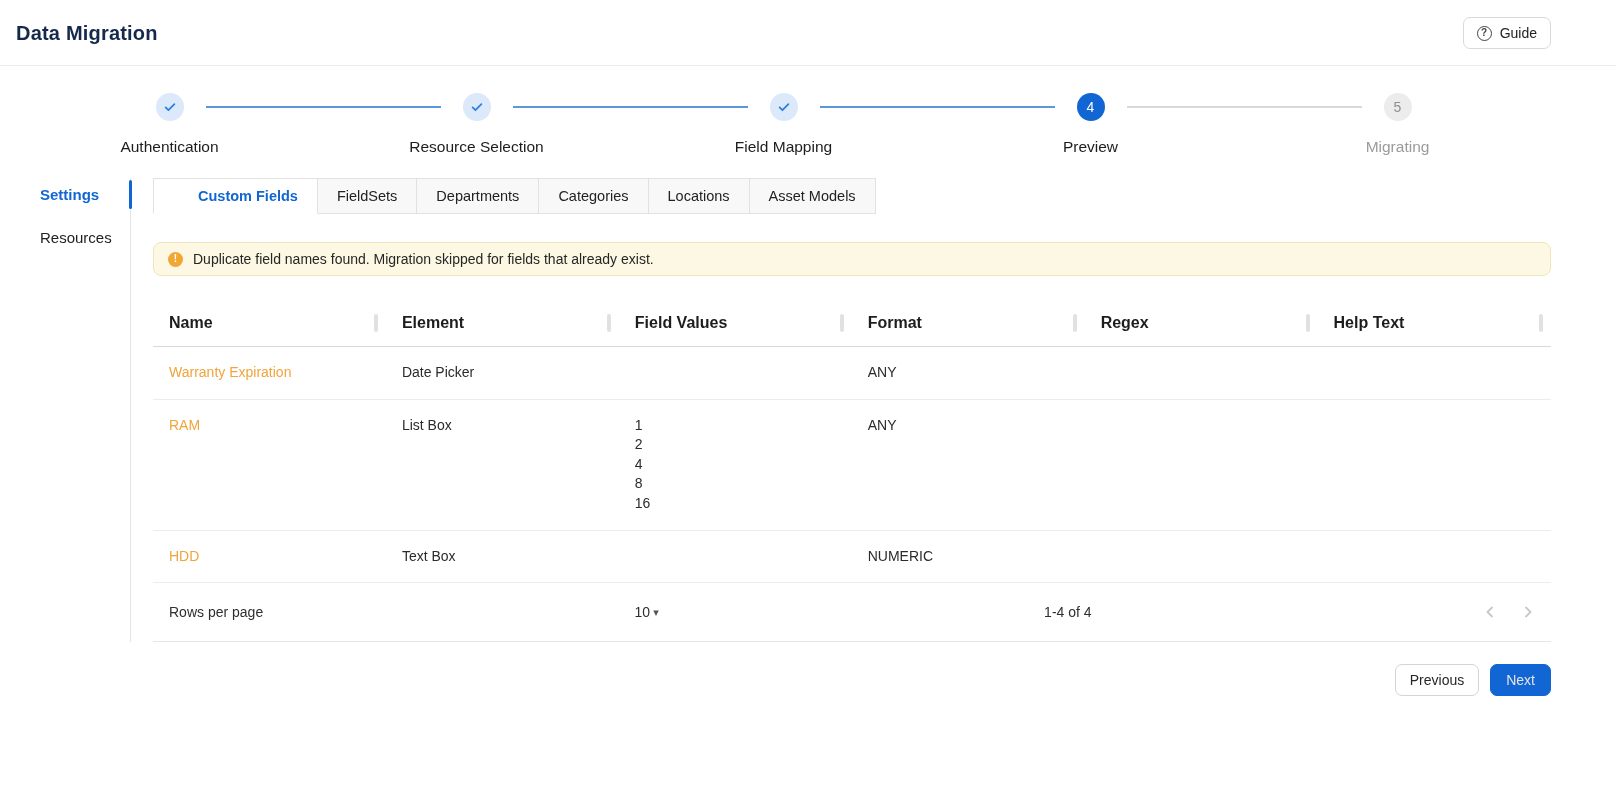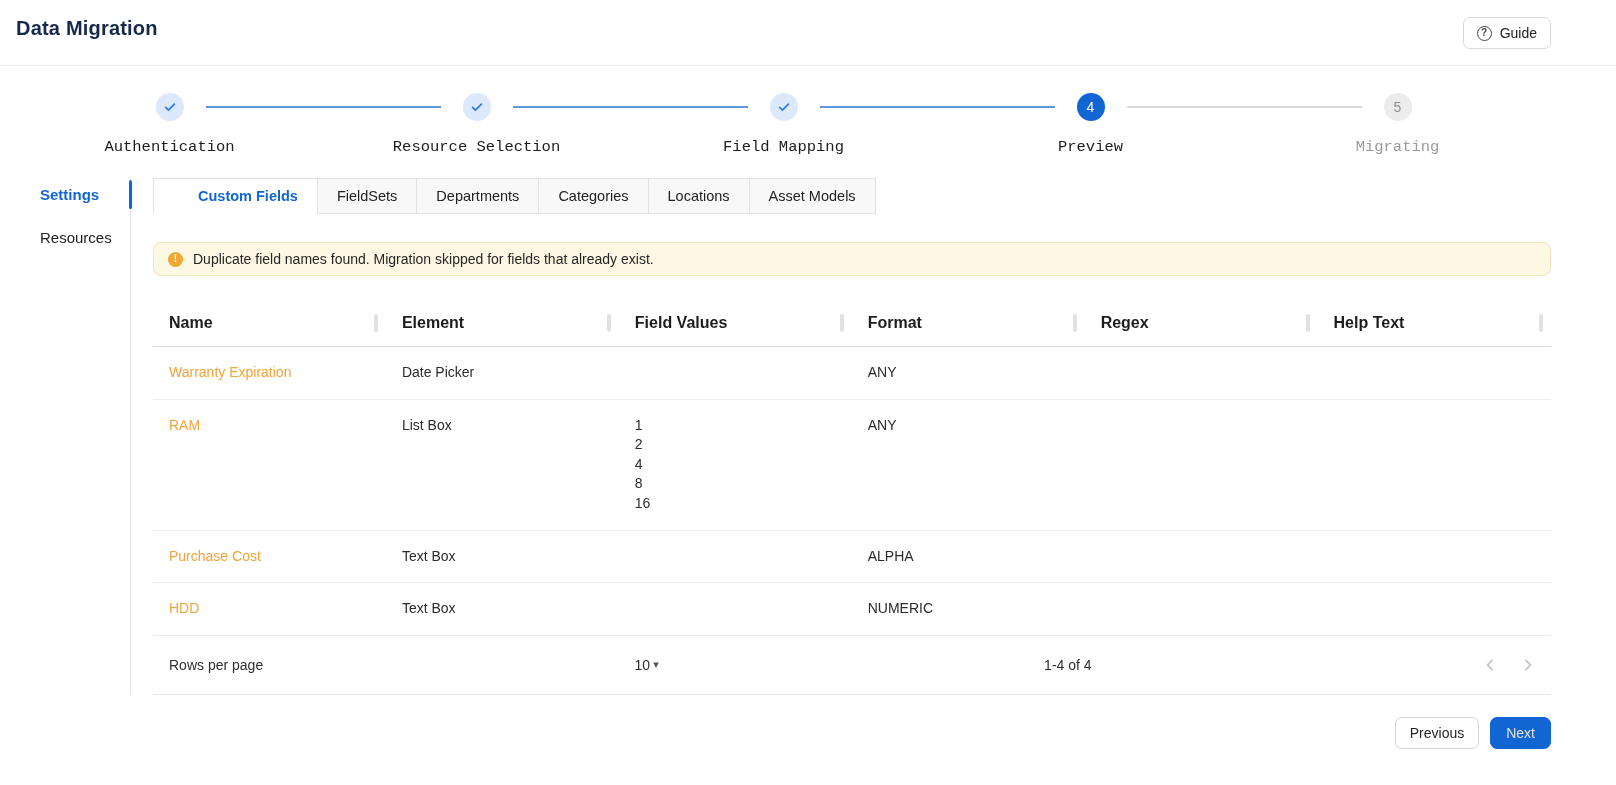--- a/index.html
+++ b/index.html
@@ -8,21 +8,21 @@
     background: #ffffff;
     color: #222222;
     width: 1616px;
     min-height: 785px;
     margin: 0;
   }
   .page { width: 1616px; min-height: 785px; background: #fff; }
 
   
   .app-header {
-    display: flex; justify-content: space-between;
+    display: flex; align-items: center; justify-content: space-between;
     padding: 17px 65px 16px 16px;
     border-bottom: 1px solid #ebebeb;
   }
   .page-title { font-size: 20px; font-weight: 700; color: #14294b; letter-spacing: .2px; }
   .guide-btn {
     display: inline-flex; align-items: center; gap: 8px;
     background: #fff; border: 1px solid #d9d9d9; border-radius: 7px;
     padding: 7px 13px; font-size: 14px; color: #222; cursor: pointer;
     font-family: "Liberation Sans", sans-serif;
   }
@@ -42,21 +42,21 @@
   }
   .step.pending::before { background: #d9d9d9; }
   .step-circle {
     width: 28px; height: 28px; border-radius: 50%; z-index: 1;
     display: flex; align-items: center; justify-content: center;
     font-size: 14px; cursor: pointer;
   }
   .step.complete .step-circle { background: #dbe9fb; }
   .step.active .step-circle { background: #1266d4; color: #fff; font-weight: 500; }
   .step.pending .step-circle { background: #ececec; color: #8f8f8f; }
-  .step-label { margin-top: 17px; font-size: 15.5px; color: #1d1d1d; font-family: Liberation Mono, monospace; }
+  .step-label { margin-top: 17px; font-size: 15.5px; color: #1d1d1d; }
   .step.pending .step-label { color: #9b9b9b; }
 
   
   .layout { display: flex; align-items: stretch; padding: 22px 65px 0 16px; }
   .sidebar { width: 115px; border-right: 1px solid #e4e4e4; flex-shrink: 0; }
   .side-item {
     position: relative; padding: 8px 0 8px 24px; margin-bottom: 10px;
     font-size: 15px; color: #222; cursor: pointer;
   }
   .side-item.active { color: #1266d4; font-weight: 700; }
@@ -236,28 +236,20 @@
               <td><span class="name-link">RAM</span></td>
               <td>List Box</td>
               <td>
                 <div class="fv-line">1</div>
                 <div class="fv-line">2</div>
                 <div class="fv-line">4</div>
                 <div class="fv-line">8</div>
                 <div class="fv-line">16</div>
               </td>
               <td>ANY</td>
-              <td></td>
-              <td></td>
-            </tr>
-            <tr>
-              <td><span class="name-link">Purchase Cost</span></td>
-              <td>Text Box</td>
-              <td></td>
-              <td>ALPHA</td>
               <td></td>
               <td></td>
             </tr>
             <tr>
               <td><span class="name-link">HDD</span></td>
               <td>Text Box</td>
               <td></td>
               <td>NUMERIC</td>
               <td></td>
               <td></td>

